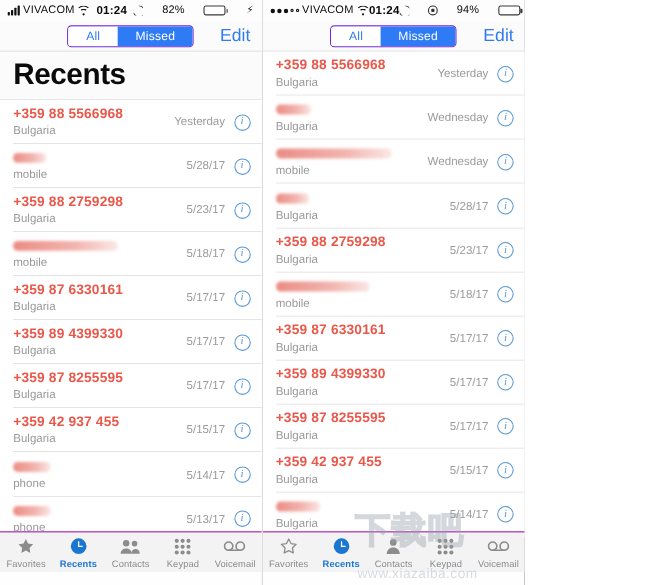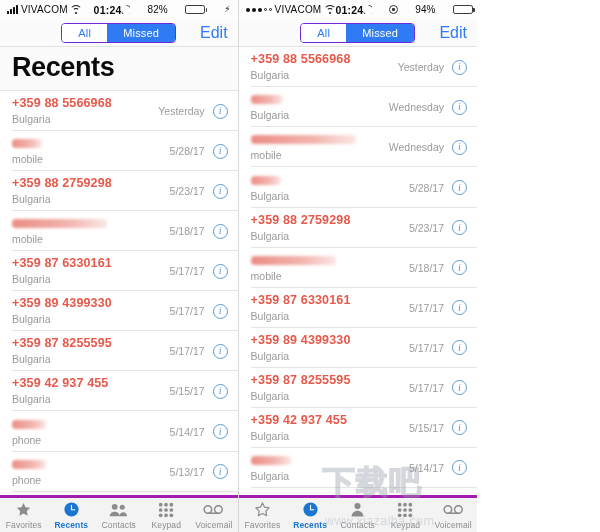--- a/index.html
+++ b/index.html
@@ -30,21 +30,21 @@
     height: 19px;
     display: flex;
     align-items: center;
     padding: 0 7px;
     font-size: 10.5px;
     color: #0a0a0a;
     background: #fdfdfd;
     letter-spacing: .1px;
   }
   .sb-left  { display: flex; align-items: center; gap: 3px; flex: 0 0 auto; }
-  .sb-mid   { flex: 1 1 auto; text-align: right; font-weight: bold; font-size: 10.5px; letter-spacing: .2px; }
+  .sb-mid   { flex: 1 1 auto; text-align: center; font-weight: bold; font-size: 10.5px; letter-spacing: .2px; }
   .sb-right { display: flex; align-items: center; gap: 17px; flex: 0 0 auto; justify-content: flex-end; }
   .carrier  { font-size: 10px; letter-spacing: .2px; }
 
   
   .bars { display: flex; align-items: flex-end; gap: 1px; height: 9px; }
   .bars i { display: block; width: 2px; background: #111; border-radius: .5px; }
   .bars i:nth-child(1){ height: 3px; }
   .bars i:nth-child(2){ height: 5px; }
   .bars i:nth-child(3){ height: 7px; }
   .bars i:nth-child(4){ height: 9px; }
@@ -181,24 +181,24 @@
     border-radius: 4px;
     background: linear-gradient(90deg, rgba(231,120,110,.85), rgba(231,120,110,.55) 60%, rgba(231,120,110,.18));
     filter: blur(1.6px);
     margin: 3px 0 3px 0;
     vertical-align: middle;
   }
 
   
   .tabbar {
     position: absolute;
-    left: 0; right: 0; bottom: 0;
+    left: 0; right: 0; bottom: 12px;
     height: 37px;
     background: #f3f3f3;
-    border-top: 3px solid #a21caf;
+    border-top: 1px solid #a21caf;
     display: flex;
     align-items: center;
   }
   .tab {
     flex: 1 1 0;
     display: flex;
     flex-direction: column;
     align-items: center;
     justify-content: center;
     gap: 1px;

